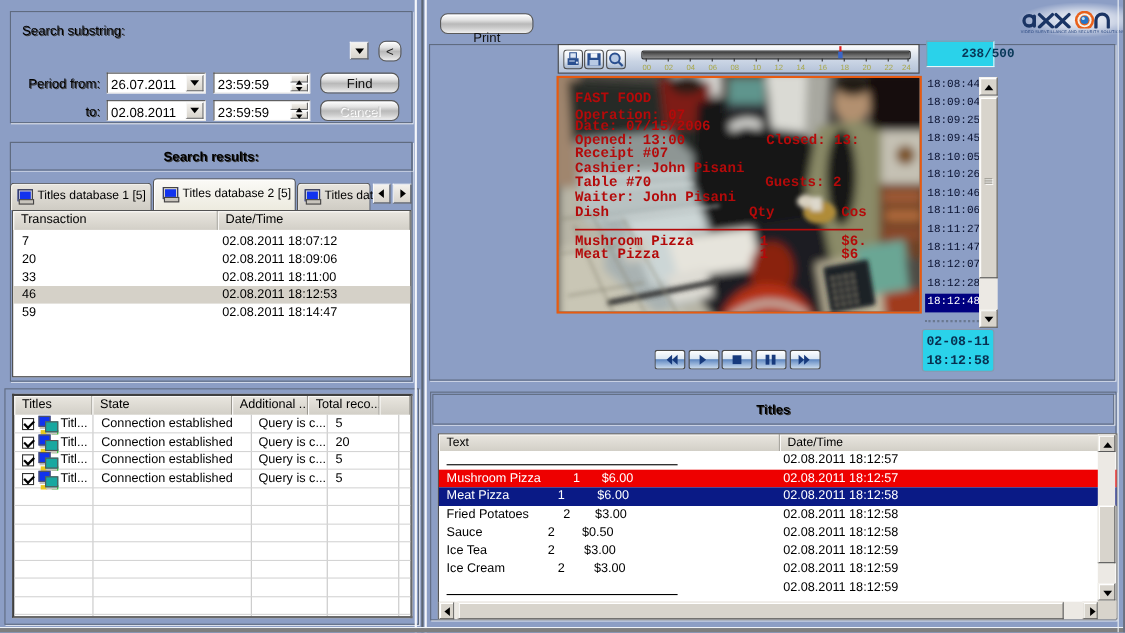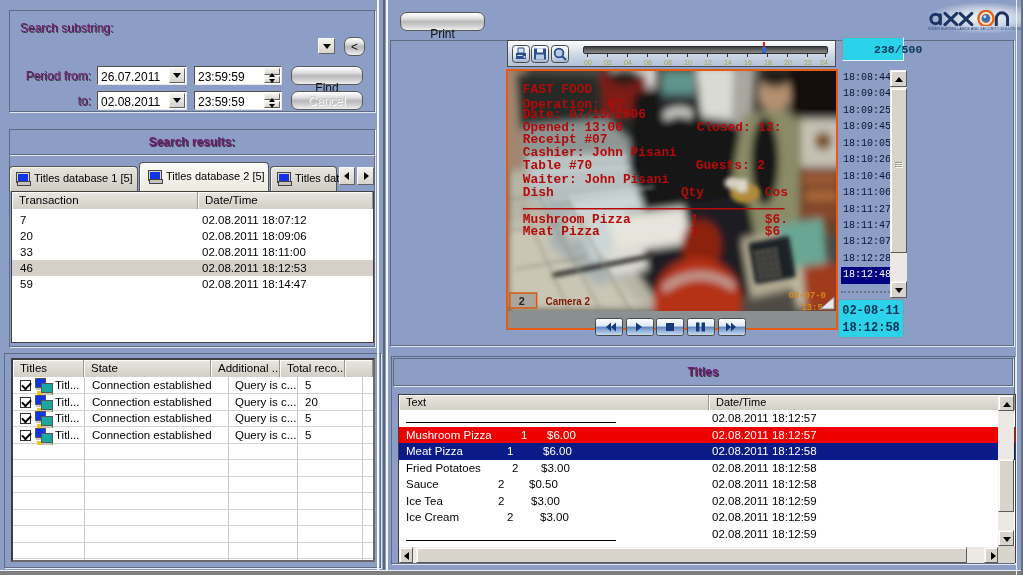--- a/index.html
+++ b/index.html
@@ -1,20 +1,20 @@
 <!DOCTYPE html>
 <html><head>
 <meta charset="utf-8">
 <style>
   * { margin:0; padding:0; box-sizing:border-box; }
   html,body { width:1023px; height:575px; overflow:hidden; }
   body { font-family:"Liberation Sans", sans-serif; background:#8c9ec5; position:relative; }
   .abs { position:absolute; }
   .groove { border:1px solid #5f6b80; box-shadow:1px 1px 0 rgba(255,255,255,.75); }
-  .wlabel { color:#701a75; text-shadow:1px 1px 0 #3a3a3a; font-size:12px; }
+  .wlabel { color:#000000; text-shadow:1px 1px 0 #3a3a3a; font-size:12px; }
   .btn { border-radius:7px; border:1px solid #5a5a5a;
          background:linear-gradient(#ffffff, #e3e3e3 30%, #b9b9b9 52%, #c9c9c9 70%, #efefef);
          box-shadow:inset 0 1px 0 #fff; color:#111; text-align:center; }
   .field { background:#fff; border:1px solid; border-color:#505050 #e8e8e8 #e8e8e8 #505050; font-size:12px; color:#000; }
   .silverbtn { background:linear-gradient(#f4f2ee,#d8d4cc); border:1px solid #888;
                border-color:#f8f8f8 #636363 #636363 #f8f8f8; }
   .hdrcell { background:linear-gradient(#e9e6df,#d2cfc7); border-right:1px solid #9a978f;
              box-shadow:inset 1px 1px 0 #fbfaf8; font-size:11.5px; color:#000; padding:2px 0 0 7px;
              white-space:nowrap; overflow:hidden; }
   .rowline { left:0; width:360px; height:1px; background:#d4d4d4; }
@@ -53,21 +53,21 @@
 
   <div class="abs wlabel" style="left:0;top:69px;width:91px;text-align:right;">Period from:</div>
   <div class="abs field" style="left:97px;top:66px;width:90px;height:19px;padding:3px 0 0 3px;">26.07.2011</div>
   <div class="abs silverbtn" style="left:169px;top:68px;width:16px;height:15px;"></div>
   <div class="abs" style="left:173px;top:73px;width:0;height:0;border:4px solid transparent;border-top:5px solid #000;"></div>
   <div class="abs field" style="left:194px;top:66px;width:88px;height:19px;padding:3px 0 0 3px;">23:59:59</div>
   <div class="abs silverbtn" style="left:264px;top:68px;width:16px;height:7px;"></div>
   <div class="abs silverbtn" style="left:264px;top:76px;width:16px;height:7px;"></div>
   <div class="abs" style="left:269px;top:70px;border:3px solid transparent;border-bottom:4px solid #000;"></div>
   <div class="abs" style="left:269px;top:79px;border:3px solid transparent;border-top:4px solid #000;"></div>
-  <div class="abs btn" style="left:291px;top:66px;width:72px;height:19px;font-size:12px;padding-top:14px;">Find</div>
+  <div class="abs btn" style="left:291px;top:66px;width:72px;height:19px;font-size:12px;padding-top:2px;">Find</div>
 
   <div class="abs wlabel" style="left:0;top:94px;width:91px;text-align:right;">to:</div>
   <div class="abs field" style="left:97px;top:91px;width:90px;height:19px;padding:3px 0 0 3px;">02.08.2011</div>
   <div class="abs silverbtn" style="left:169px;top:93px;width:16px;height:15px;"></div>
   <div class="abs" style="left:173px;top:98px;width:0;height:0;border:4px solid transparent;border-top:5px solid #000;"></div>
   <div class="abs field" style="left:194px;top:91px;width:88px;height:19px;padding:3px 0 0 3px;">23:59:59</div>
   <div class="abs silverbtn" style="left:264px;top:93px;width:16px;height:7px;"></div>
   <div class="abs silverbtn" style="left:264px;top:101px;width:16px;height:7px;"></div>
   <div class="abs" style="left:269px;top:95px;border:3px solid transparent;border-bottom:4px solid #000;"></div>
   <div class="abs" style="left:269px;top:104px;border:3px solid transparent;border-top:4px solid #000;"></div>
@@ -260,21 +260,21 @@
         <text x="225" y="11">22</text>
       <text x="241" y="11">24</text>
     </g>
   </svg>
 </div>
 <div class="abs" style="left:763px;top:42px;width:2px;height:5px;background:#e02020;"></div>
 <div class="abs" style="left:762px;top:47px;width:4px;height:6px;background:#3a66c8;"></div>
 
 <div class="abs" style="left:842px;top:37px;width:62px;height:24px;background:#2ad2ea;border:1px solid;border-color:#8a98ac #e8f4f8 #e8f4f8 #8a98ac;color:#083858;font-family:'Liberation Mono',monospace;font-size:11.5px;font-weight:bold;text-align:center;padding-top:5px;padding-left:31px;">238/500</div>
 
-<div class="abs" id="video" style="left:506px;top:69px;width:332px;height:261px;border:2px solid #e85a10;background:#8a9090;overflow:hidden;">
+<div class="abs" id="video" style="left:506px;top:69px;width:332px;height:216px;border:2px solid #e85a10;background:#8a9090;overflow:hidden;">
 <svg width="328" height="240" viewBox="0 0 332 240" preserveAspectRatio="none">
   <defs>
     <filter id="bl2" x="-30%" y="-30%" width="160%" height="160%">
           <feGaussianBlur stdDeviation="2"></feGaussianBlur>
         </filter>
     <filter id="bl4" x="-30%" y="-30%" width="160%" height="160%">
           <feGaussianBlur stdDeviation="4"></feGaussianBlur>
         </filter>
   </defs>
 

